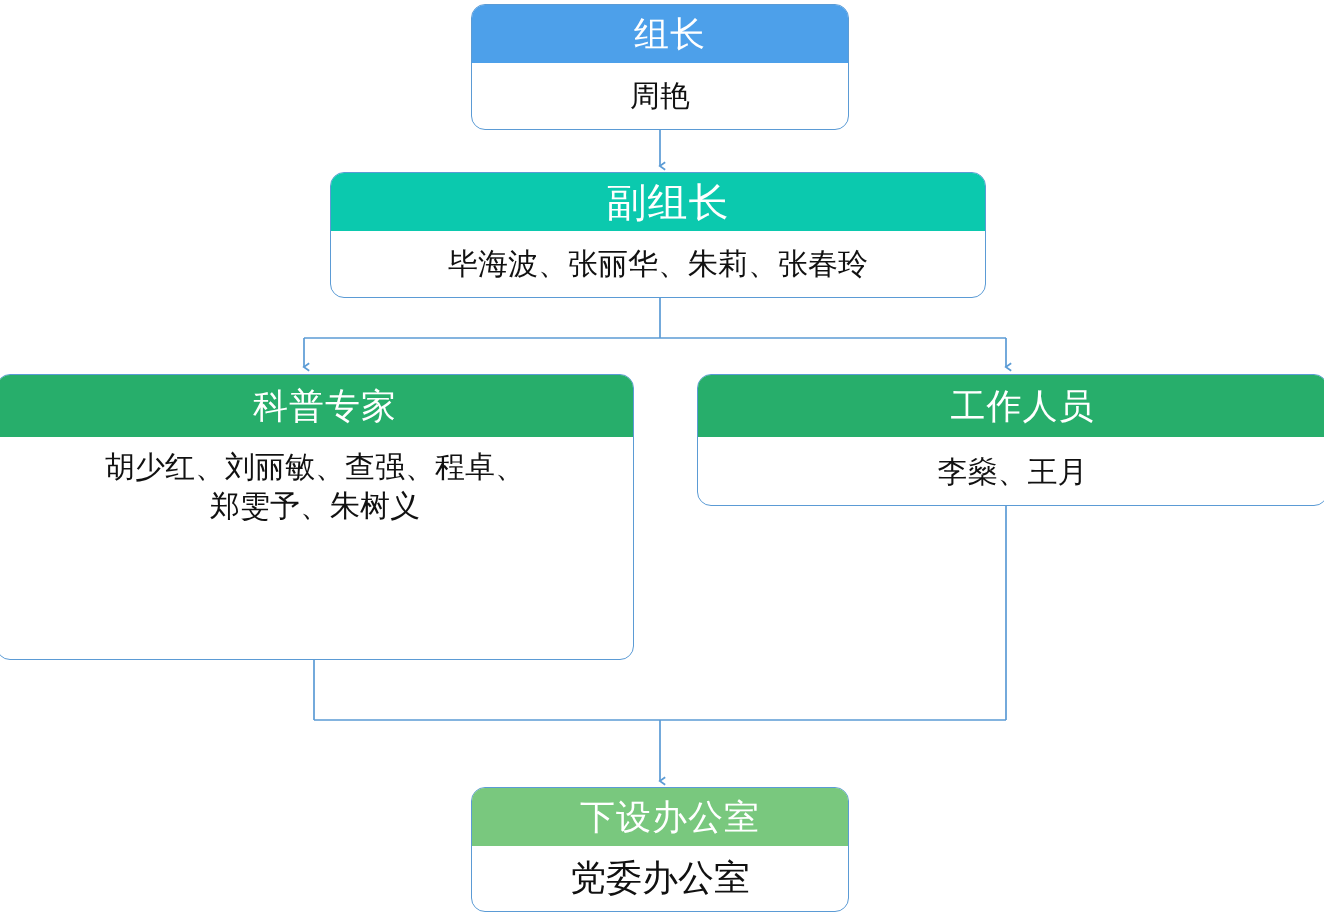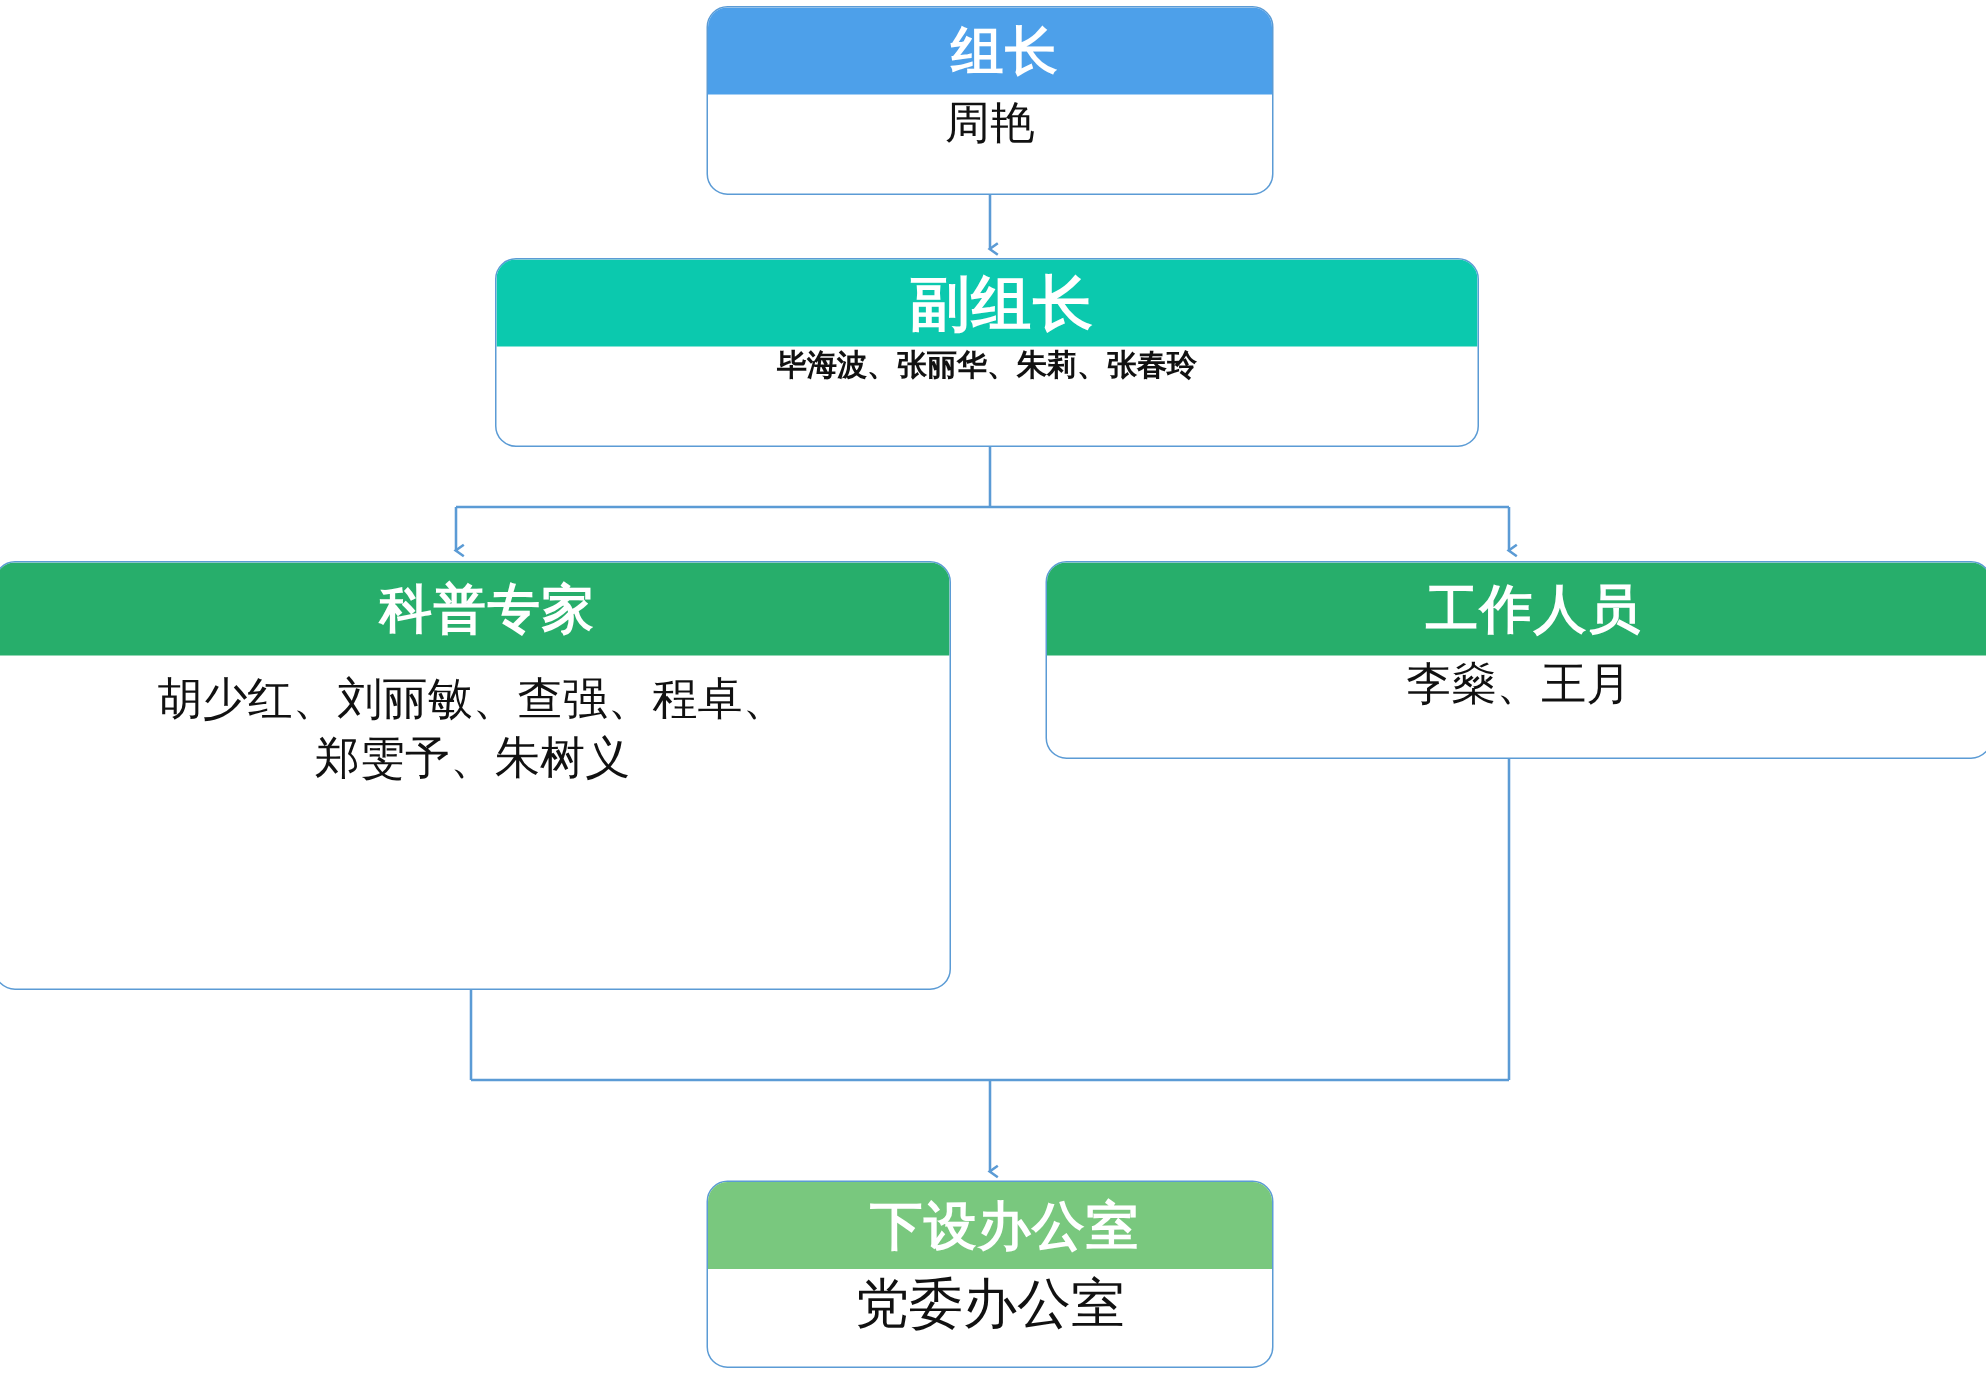--- a/index.html
+++ b/index.html
@@ -34,34 +34,34 @@
     border: 1.6px solid #5B9BD5;
     border-radius: 14px;
     background: #ffffff;
     overflow: hidden;
   }
   .node-header {
     box-sizing: border-box;
     width: 100%;
     color: #ffffff;
     text-align: center;
-    font-weight: 700;
+    font-weight: 400;
     letter-spacing: 1px;
     display: flex;
     align-items: center;
     justify-content: center;
     padding-left: 20px;
   }
   .node-body {
     box-sizing: border-box;
     width: 100%;
     color: #111111;
     text-align: center;
     display: flex;
-    align-items: flex-start;
+    align-items: center;
     justify-content: center;
     padding: 0 10px;
   }
   .node-body .body-lines {
     width: 100%;
     line-height: 1.30;
   }
   .body-line {
     display: block;
     white-space: nowrap;
@@ -87,22 +87,21 @@
     left: 330px; top: 172px;
     width: 656px; height: 126px;
   }
   #node-deputy .node-header {
     height: 58px;
     background: #0BC9AE;
     font-size: 40px;
   }
   #node-deputy .node-body {
     height: 64px;
-    font-size: 20px;
-    font-weight: bold;
+    font-size: 30px;
   }
 
   
   #node-experts {
     left: -4px; top: 374px;
     width: 638px; height: 286px;
   }
   #node-experts .node-header {
     height: 62px;
     background: #27AE6B;

